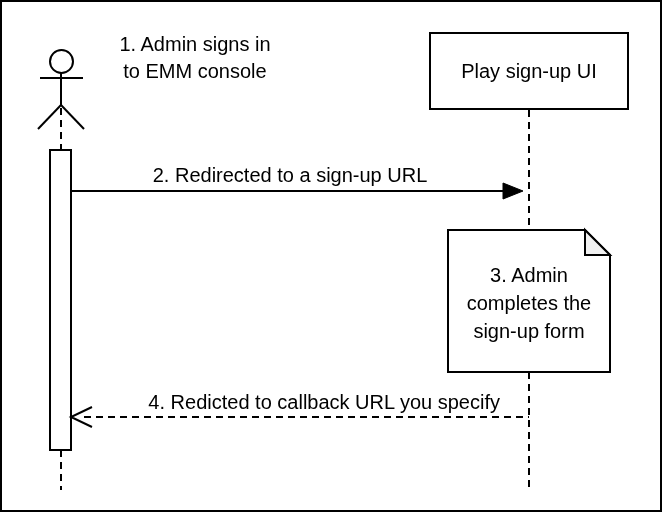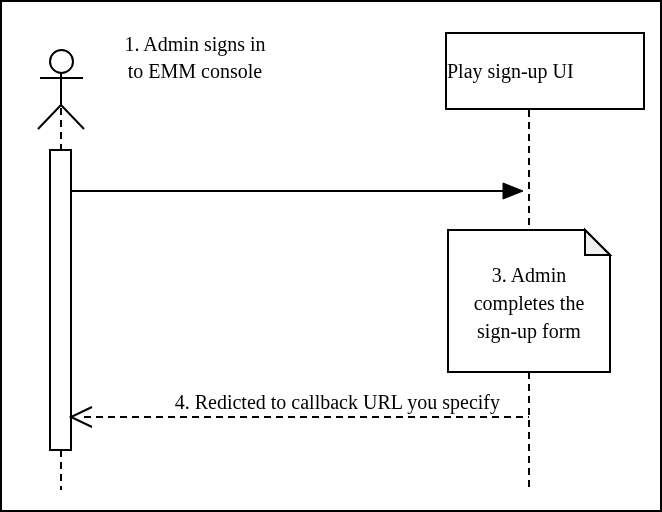--- a/index.html
+++ b/index.html
@@ -1,21 +1,21 @@
 <!DOCTYPE html>
 <html><head>
 <meta charset="utf-8">
 <style>
   html, body { margin: 0; padding: 0; background: #fff; }
   .canvas {
     position: relative;
     width: 662px;
     height: 512px;
     background: #ffffff;
-    font-family: Liberation Serif, serif;
+    font-family: Liberation Sans, sans-serif;
     color: #000000;
     overflow: hidden;
   }
   svg.layer {
     position: absolute;
     left: 0; top: 0;
     width: 662px; height: 512px;
   }
   .label {
     position: absolute;
@@ -30,23 +30,22 @@
   }
   .participant-box {
     position: absolute;
     left: 429px; top: 32px;
     width: 200px; height: 78px;
     box-sizing: border-box;
     border: 2px solid #000;
     background: #fff;
     display: flex;
     align-items: center;
-    justify-content: flex-start;
+    justify-content: center;
     font-size: 20px;
-    margin-left: 16px;
   }
   .msg2-label {
     left: 85px; top: 163px; width: 410px;
     text-align: center;
     line-height: 24px;
   }
   .note-label {
     left: 448px; top: 230px;
     width: 162px; height: 146px;
     display: flex;
@@ -106,20 +105,21 @@
     </g>
   </svg>
 
   <div class="label actor-label">1. Admin signs in
 to EMM console</div>
 
   <div class="participant-box">
     <span>Play sign-up UI</span>
   </div>
 
+  <div class="label msg2-label">2. Redirected to a sign-up URL</div>
 
   <div class="label note-label">3. Admin
 completes the
 sign-up form</div>
 
   <div class="label msg4-label">4. Redicted to callback URL you specify</div>
 
 </div>
 
 </body></html>

